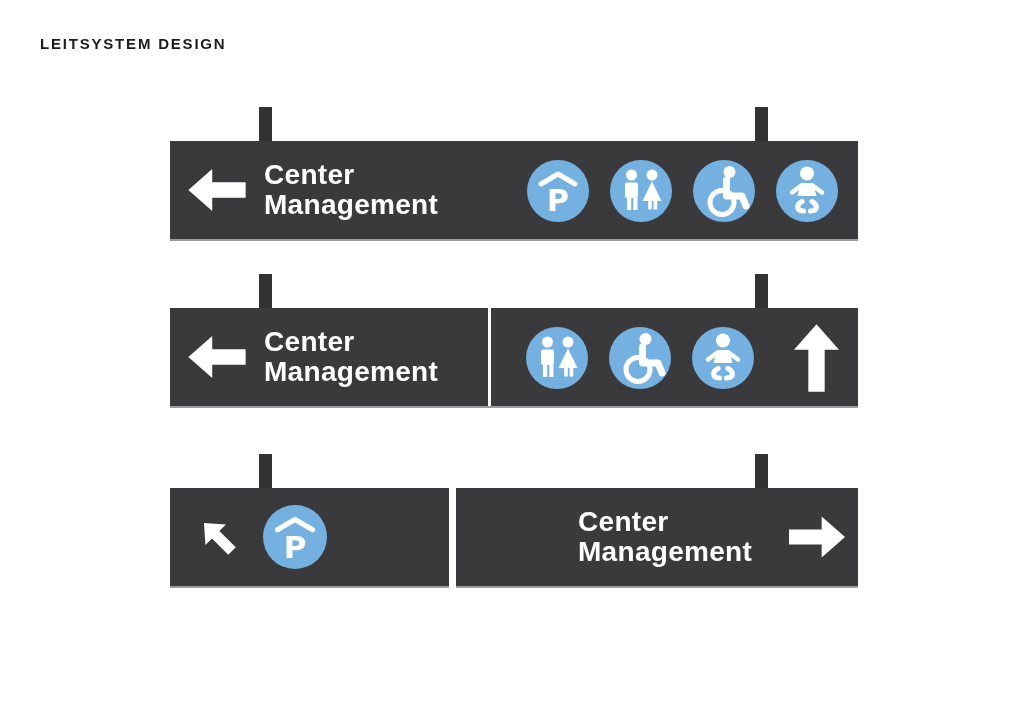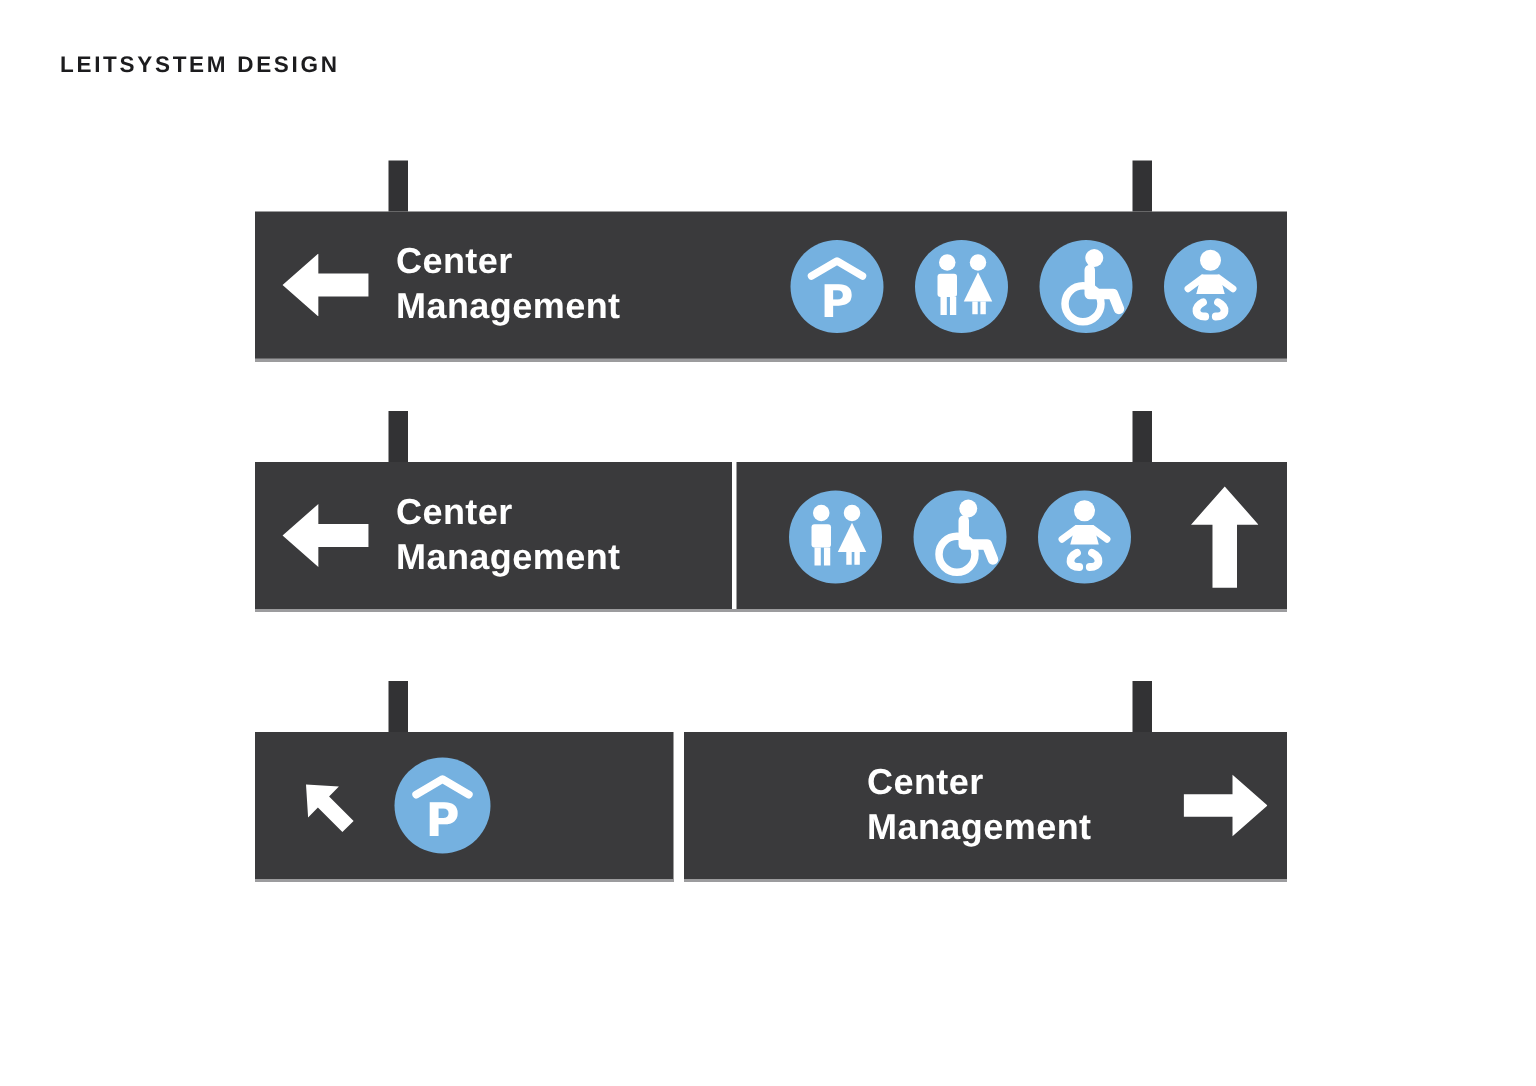--- a/index.html
+++ b/index.html
@@ -15,21 +15,21 @@
     letter-spacing:1.8px;color:var(--title-text);text-align:center;}
 
   .sign{position:absolute;height:100px;background:var(--sign-bg);
     border-bottom:2px solid var(--sign-edge);}
   .post{position:absolute;width:13px;height:34px;top:-34px;background:var(--post);}
 
   .sign-inner{display:flex;align-items:center;height:100%;position:relative;}
 
   .arrow{color:var(--glyph);display:block;}
   .arrow-left{margin-left:18px;}
-  .sign-label{margin-left:18px;font-size:24px;line-height:30px;font-weight:700;
+  .sign-label{margin-left:18px;font-size:28px;line-height:30px;font-weight:700;
     color:var(--label-text);letter-spacing:.3px;}
   .sign-label span{display:block;}
 
   .icon-row{position:absolute;top:19px;display:flex;gap:21px;}
   #sign1 .icon-row{left:357px;}
   #sign2 .icon-row{left:356px;}
   .icon-circle{width:62px;height:62px;border-radius:50%;background:var(--icon-blue);
     display:flex;align-items:center;justify-content:center;flex:0 0 auto;}
   .icon-circle svg{width:62px;height:62px;color:var(--glyph);}
 

